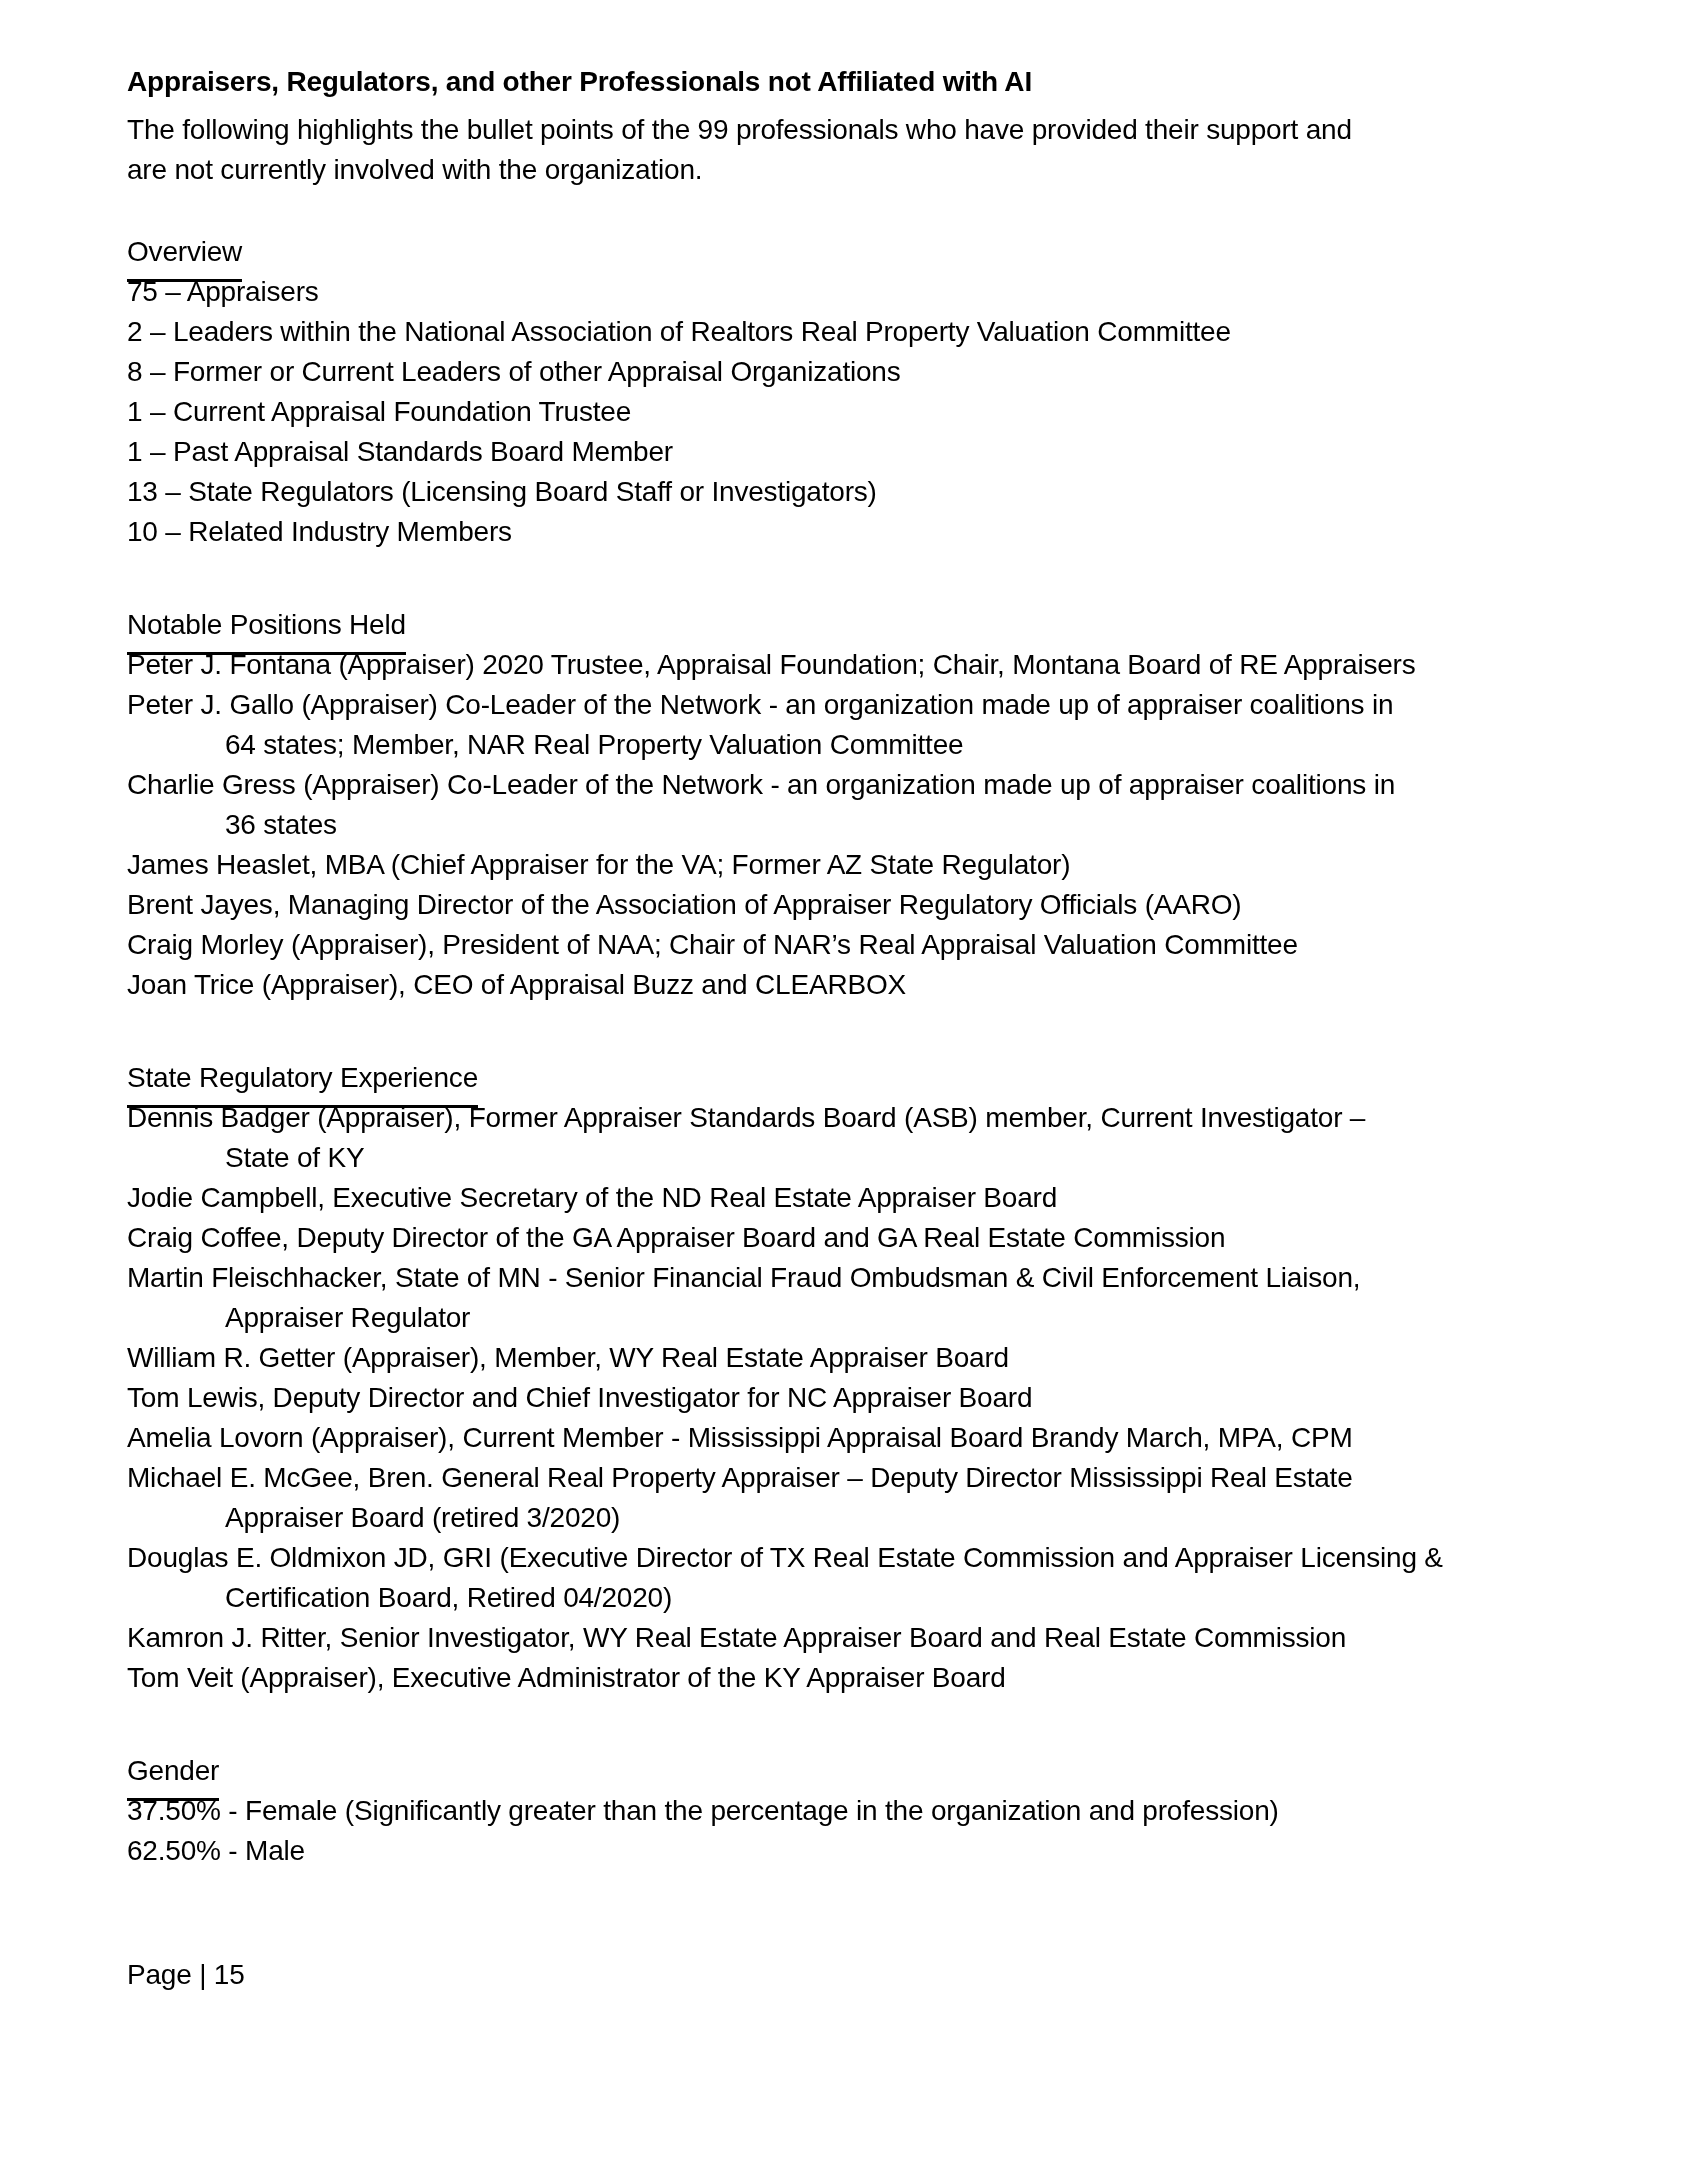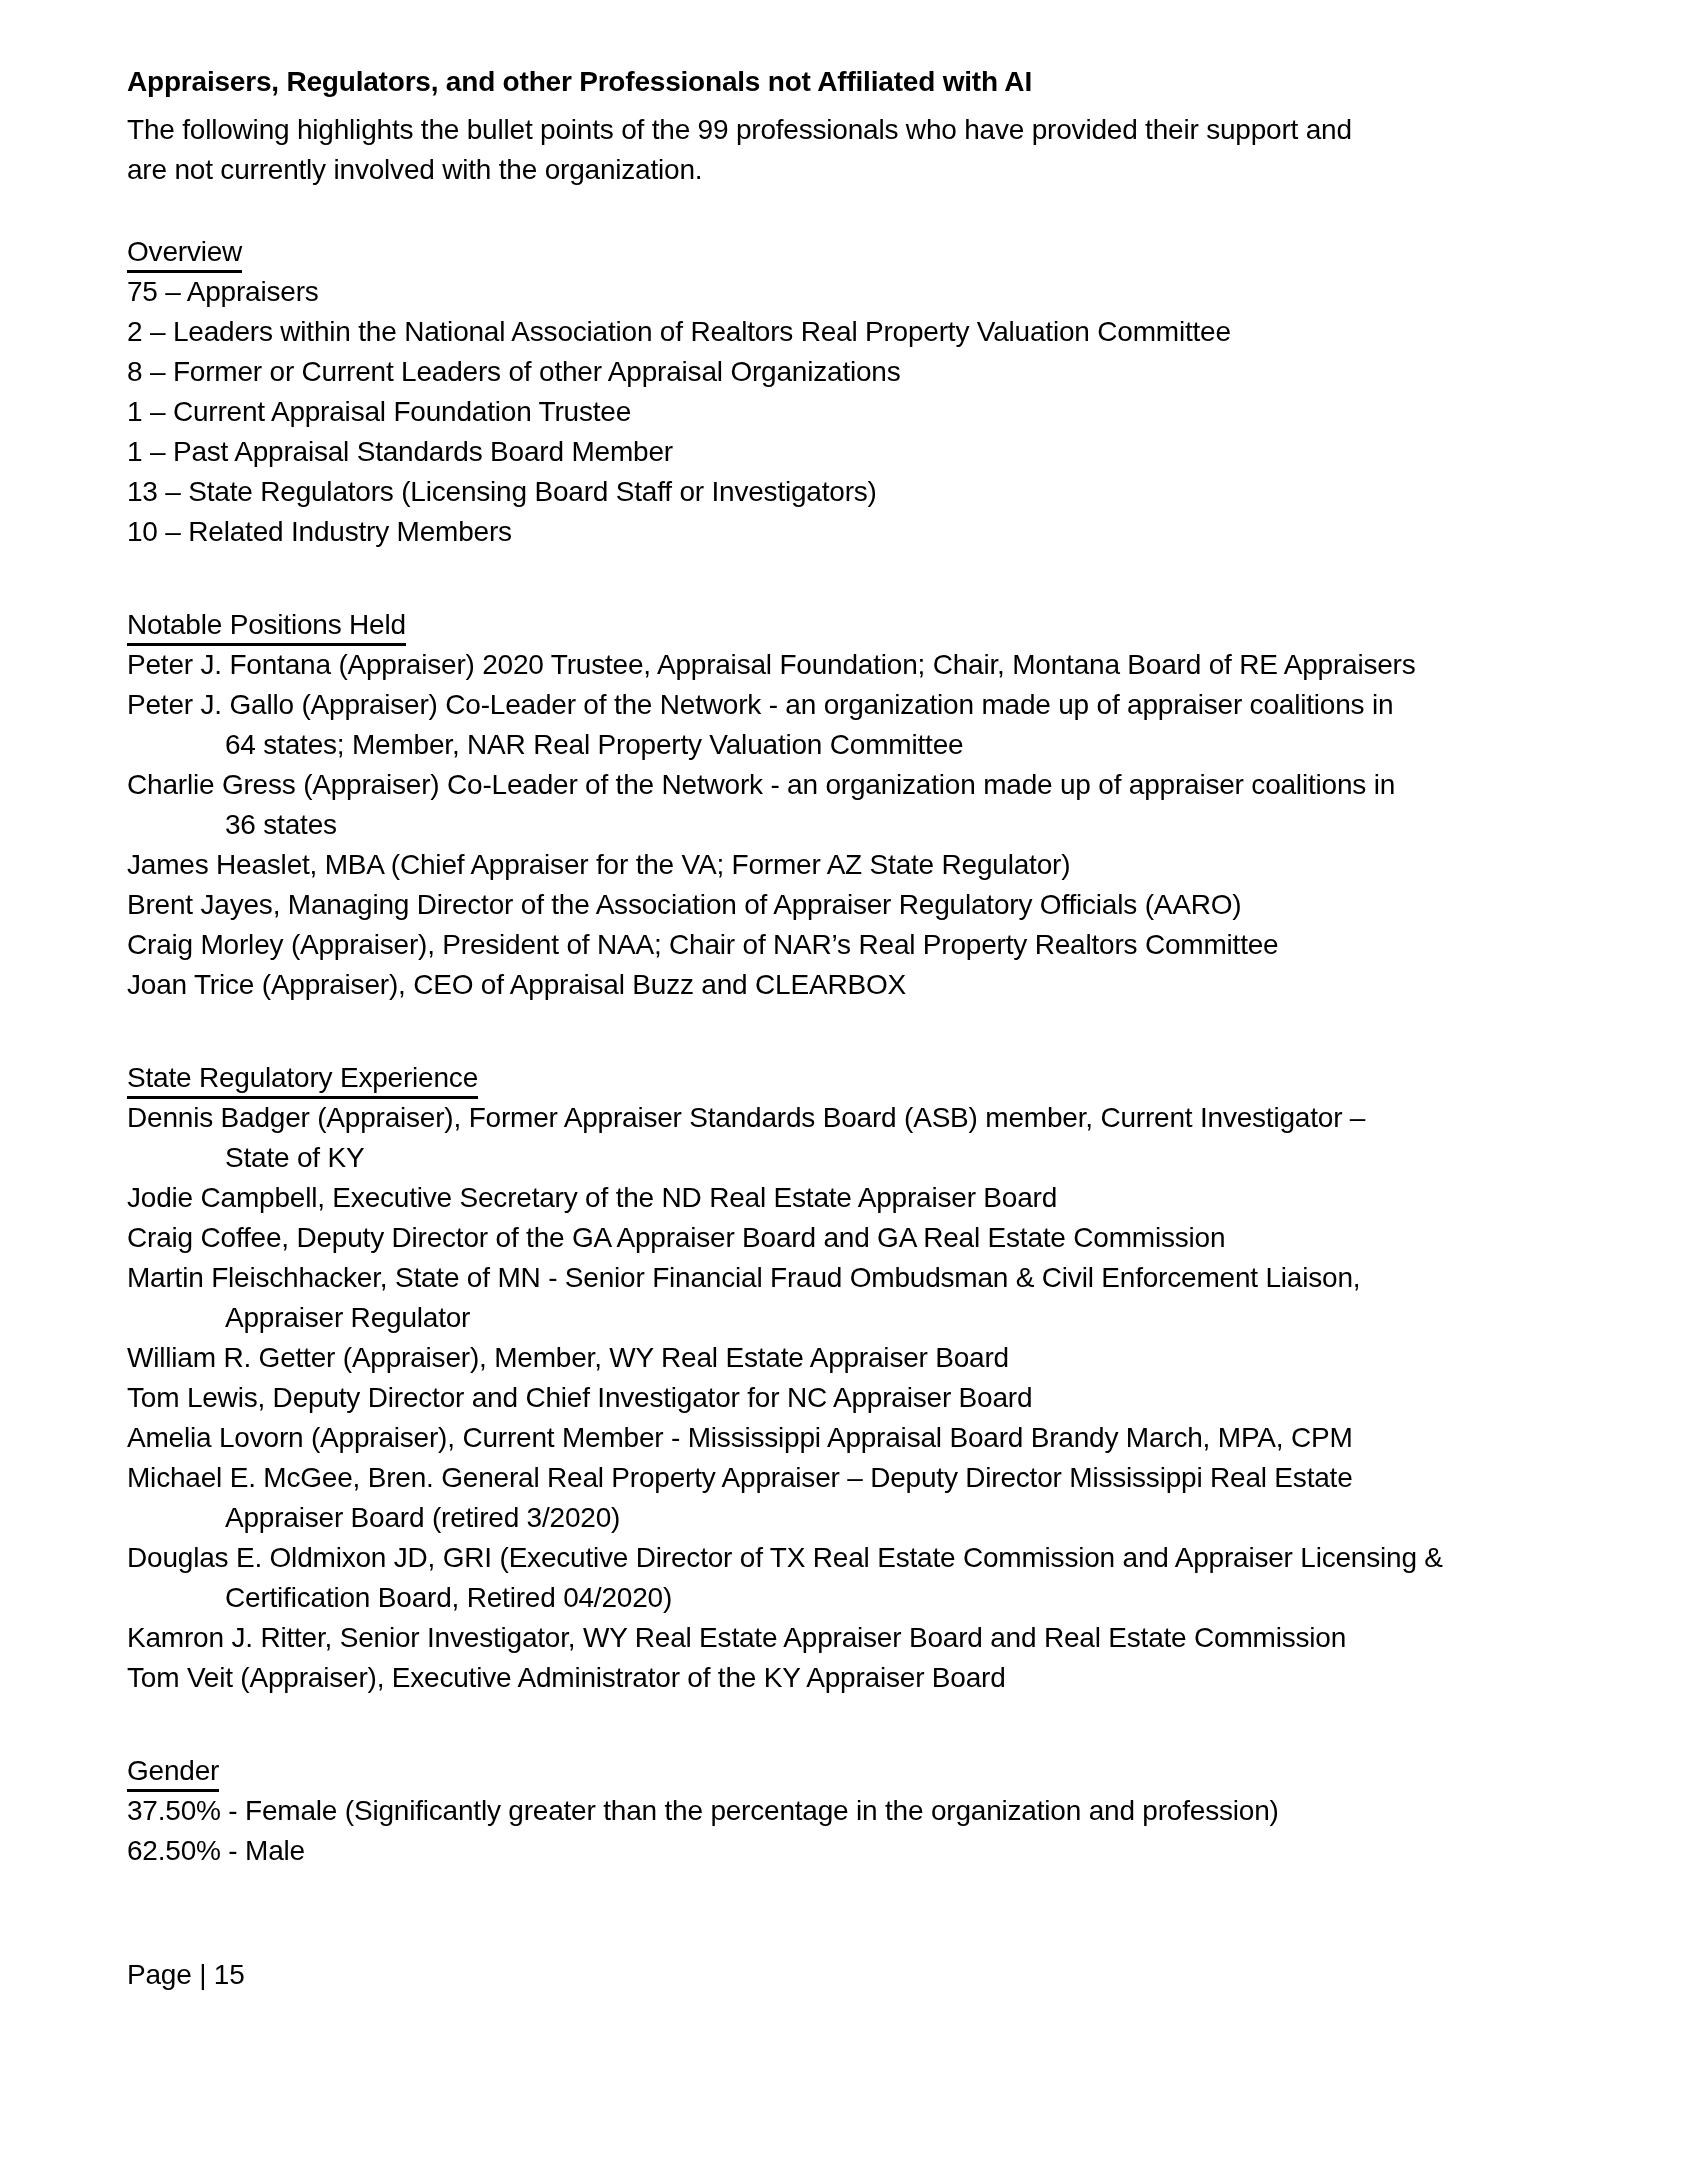--- a/index.html
+++ b/index.html
@@ -26,21 +26,21 @@
     line-height: 40px;
     white-space: pre;
     letter-spacing: -0.2px;
   }
   .indent { padding-left: 98px; }
   .title-line { font-weight: 700; }
   .heading-underline {
     display: inline-block;
     line-height: 33px;
     border-bottom: 3.3px solid #000000;
-    padding-bottom: 2px;
+    padding-bottom: 11px;
   }
   .sp10  { height: 8.3px; }
   .sp51  { height: 42px; }
   .sp64  { height: 53px; }
   .sp101 { height: 84px; }
   .footer-line {
     box-sizing: border-box;
     width: 1580px;
     text-align: left;
     padding-right: 169px;
@@ -72,21 +72,21 @@
   <div class="sp64"></div>
 
   <div class="line"><span class="heading-underline">Notable Positions Held</span></div>
   <div class="line">Peter J. Fontana (Appraiser) 2020 Trustee, Appraisal Foundation; Chair, Montana Board of RE Appraisers</div>
   <div class="line">Peter J. Gallo (Appraiser) Co-Leader of the Network - an organization made up of appraiser coalitions in</div>
   <div class="line indent">64 states; Member, NAR Real Property Valuation Committee</div>
   <div class="line">Charlie Gress (Appraiser) Co-Leader of the Network - an organization made up of appraiser coalitions in</div>
   <div class="line indent">36 states</div>
   <div class="line">James Heaslet, MBA (Chief Appraiser for the VA; Former AZ State Regulator)</div>
   <div class="line">Brent Jayes, Managing Director of the Association of Appraiser Regulatory Officials (AARO)</div>
-  <div class="line">Craig Morley (Appraiser), President of NAA; Chair of NAR’s Real Property Realtors Committee</div>
+  <div class="line">Craig Morley (Appraiser), President of NAA; Chair of NAR’s Real Appraisal Valuation Committee</div>
   <div class="line">Joan Trice (Appraiser), CEO of Appraisal Buzz and CLEARBOX</div>
 
   <div class="sp64"></div>
 
   <div class="line"><span class="heading-underline">State Regulatory Experience</span></div>
   <div class="line">Dennis Badger (Appraiser), Former Appraiser Standards Board (ASB) member, Current Investigator –</div>
   <div class="line indent">State of KY</div>
   <div class="line">Jodie Campbell, Executive Secretary of the ND Real Estate Appraiser Board</div>
   <div class="line">Craig Coffee, Deputy Director of the GA Appraiser Board and GA Real Estate Commission</div>
   <div class="line">Martin Fleischhacker, State of MN - Senior Financial Fraud Ombudsman &amp; Civil Enforcement Liaison,</div>

